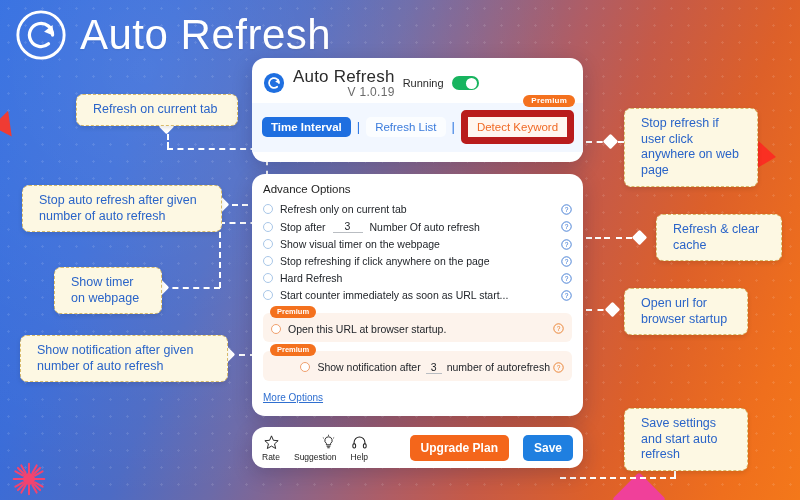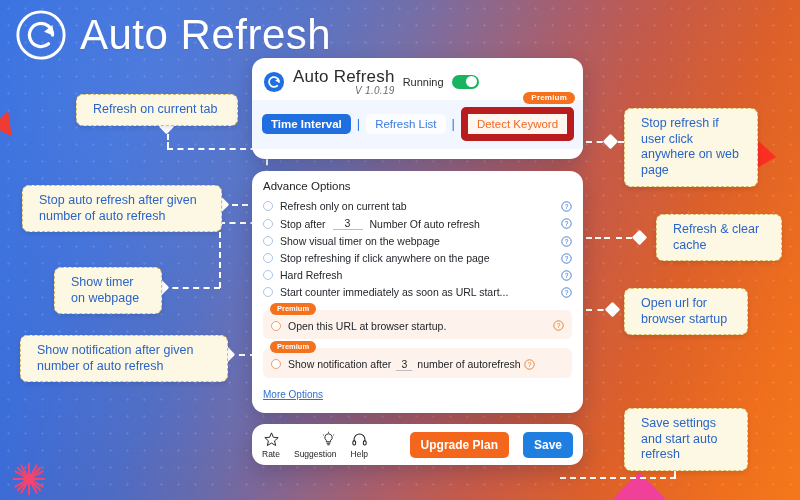--- a/index.html
+++ b/index.html
@@ -92,21 +92,21 @@
     display: flex; align-items: center; gap: 8px;
     padding: 10px 11px 4px 11px;
   }
   #hdr-logo { width: 22px; height: 22px; flex: none; }
   #hdr-titlewrap { position: relative; }
   #hdr-title {
     font-size: 17px; color: #2b2b2b; font-weight: 400;
     letter-spacing: 0.2px; line-height: 1.05;
   }
   #hdr-version {
-    font-size: 10px; color: #6a6a6a; font-style: italic;
+    font-size: 12px; color: #6a6a6a; 
     text-align: right; letter-spacing: 0.3px; margin-top: -1px;
   }
   #lang-select {
     margin-left: auto;
     width: 86px; height: 20px;
     border: 1px solid #d2d6db; border-radius: 3px;
     background: #fff;
     display: flex; align-items: center;
     padding: 0 5px;
     font-size: 10px; color: #3b3b3b;
@@ -447,21 +447,21 @@
           <span class="opt-text">Open this URL at browser startup.</span>
           <svg class="help" viewBox="0 0 14 14">
             <circle cx="7" cy="7" r="6" fill="none" stroke="#e8761f" stroke-width="1.1"></circle>
             <text x="7" y="10.2" text-anchor="middle" font-size="8.4" fill="#e8761f" font-family="Liberation Sans, sans-serif">?</text>
           </svg>
         </div>
       </div>
 
       <div class="prem-block">
         <div class="prem-tag">Premium</div>
-        <div class="opt-row" style="padding:0;">
+        <div class="opt-row" style="padding:0;justify-content:flex-end;">
           <span class="cbx orange"></span>
           <span>Show notification after</span>
           <span class="opt-num" style="min-width:16px; margin:0 5px;">3</span>
           <span>number of autorefresh</span>
           <svg class="help" viewBox="0 0 14 14" style="margin-left:3px;">
             <circle cx="7" cy="7" r="6" fill="none" stroke="#e8761f" stroke-width="1.1"></circle>
             <text x="7" y="10.2" text-anchor="middle" font-size="8.4" fill="#e8761f" font-family="Liberation Sans, sans-serif">?</text>
           </svg>
         </div>
       </div>

